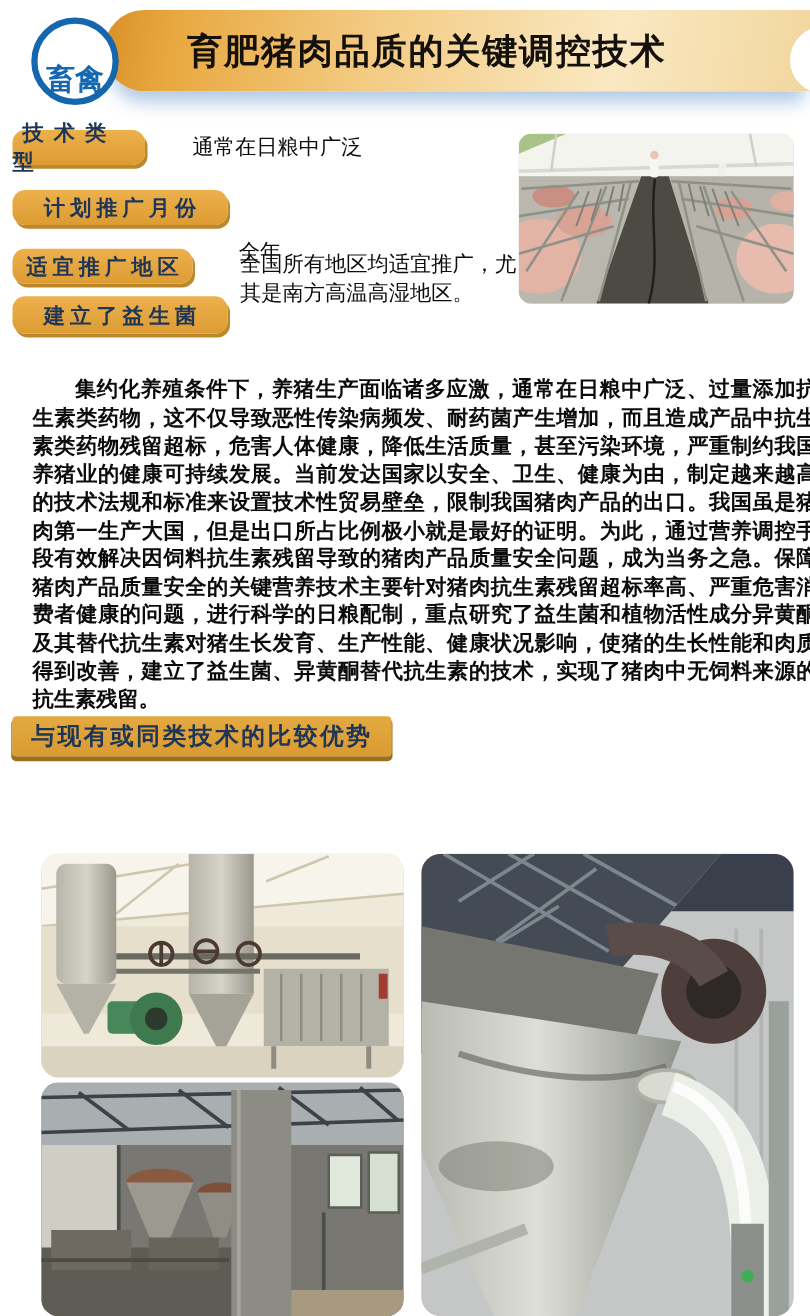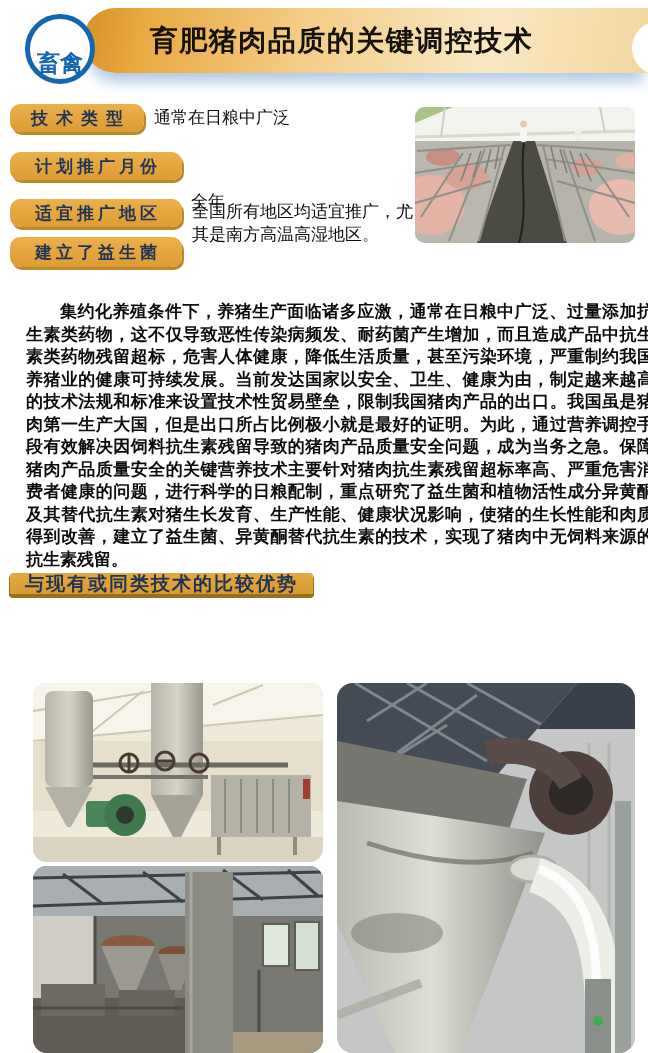--- a/index.html
+++ b/index.html
@@ -31,37 +31,37 @@
   }
   
   .badge{
     position:absolute;left:10px;height:28px;box-sizing:border-box;
     background:linear-gradient(#ecb04c,#dd9c33);
     border-radius:10px;
     box-shadow:2px 3px 0 rgba(185,130,31,.95);
     color:#1e3557;font-weight:bold;font-size:17px;
     display:flex;align-items:center;justify-content:center;
   }
-  .badge-1{top:104px;width:134px;letter-spacing:8px;text-indent:8px;align-items:center;}
+  .badge-1{top:104px;width:106px;letter-spacing:8px;text-indent:8px;align-items:center;}
   .badge-2{top:152px;width:172px;letter-spacing:4px;text-indent:4px;}
-  .badge-3{top:199px;width:172px;letter-spacing:4px;text-indent:4px;text-align:center;}
+  .badge-3{top:199px;width:144px;letter-spacing:4px;text-indent:4px;text-align:center;}
   .badge-4{top:237px;width:172px;height:30px;letter-spacing:4px;text-indent:4px;}
   .info-value{position:absolute;font-size:17px;font-weight:500;color:#0d0d0d;line-height:23px;}
   .value-1{left:154px;top:106px;}
   .value-2{left:191px;top:154px;margin-top:36px;}
   .value-3{left:192px;top:200px;width:228px;}
   
   .para{
     position:absolute;left:10px;width:628px;font-size:17px;font-weight:700;color:#0c0c0c;
     line-height:22.5px;text-align:justify;text-indent:2em;margin:16px;
   }
   .para-main{top:285px;}
   .para-adv{top:626px;}
   .sec-badge{
-    position:absolute;left:10px;top:573px;height:21px;padding:0 15px;box-sizing:border-box;
+    position:absolute;left:10px;top:573px;height:32px;padding:0 15px;box-sizing:border-box;
     background:linear-gradient(#e3aa41,#d99a31);border-radius:3px;
     box-shadow:0 3px 0 1px #9c6f1d;
     color:#1e3557;font-weight:bold;font-size:19px;letter-spacing:2px;
     display:inline-flex;align-items:center;justify-content:center;
   }
   
   .photo{position:absolute;overflow:hidden;background:#d8d5cc;}
   .photo svg{display:block;width:100%;height:100%;}
   .photo-pigs{left:415px;top:107px;width:220px;height:136px;border-radius:10px;}
   .photo-b{left:33px;top:683px;width:290px;height:179px;border-radius:14px;}

